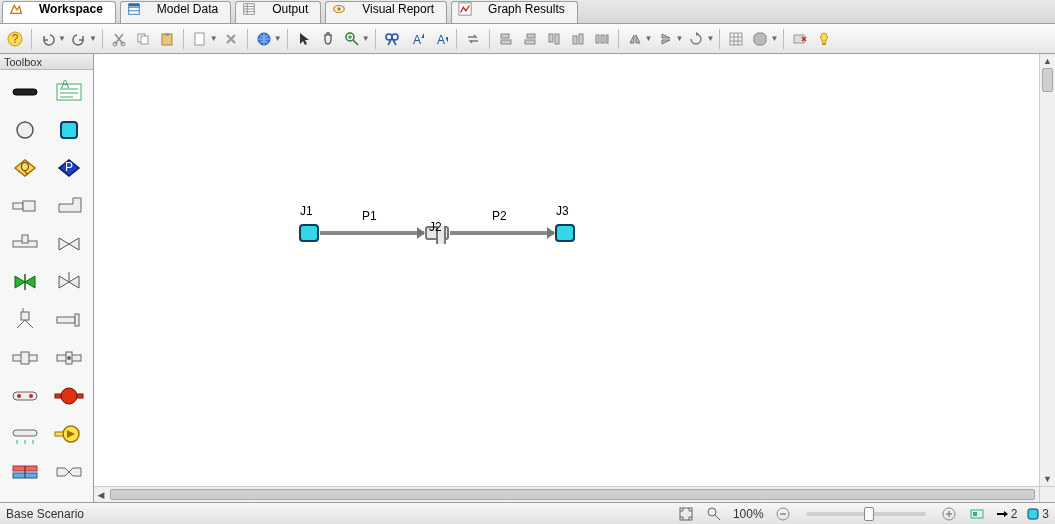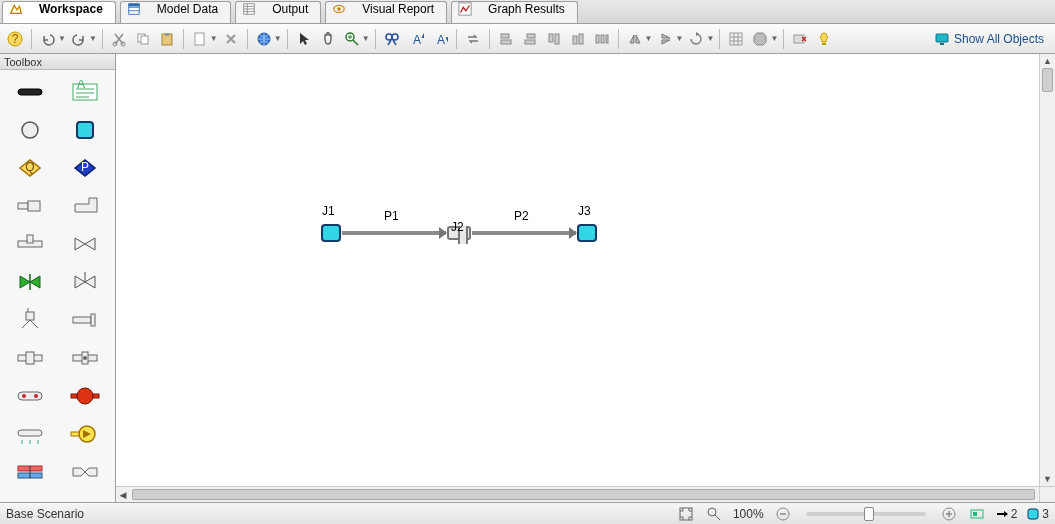--- a/index.html
+++ b/index.html
@@ -51,21 +51,21 @@
   .show-all {
     margin-left: auto; display: flex; align-items: center; gap: 4px;
     padding: 2px 6px; border: 1px solid transparent; border-radius: 2px;
     cursor: pointer; color: #1a4e8a;
   }
   .show-all svg { width: 16px; height: 16px; }
 
   
   .body { position: absolute; top: 54px; bottom: 22px; left: 0; right: 0; display: flex; }
   .toolbox {
-    width: 116px; flex: none;
+    width: 94px; flex: none;
     background: #f7f7f7;
     border-right: 1px solid #9e9e9e;
     display: flex; flex-direction: column;
   }
   .toolbox-title {
     height: 16px; line-height: 16px; padding-left: 4px;
     background: linear-gradient(#f0f0f0,#ddd);
     border-bottom: 1px solid #b8b8b8;
     font-size: 11px; color: #333;
   }
@@ -362,27 +362,20 @@
         <line x1="14" y1="6" x2="10" y2="10" stroke="#c02626" stroke-width="1.5"></line>
       </svg>
     </span>
   <span class="tbtn">
       <svg viewBox="0 0 16 16">
         <path d="M8 2 a4 4 0 0 1 2 7 v2 h-4 v-2 a4 4 0 0 1 2 -7" fill="#ffd95e" stroke="#c59a00"></path>
         <rect x="6" y="12" width="4" height="2" fill="#c59a00"></rect>
       </svg>
     </span>
 
-  <span class="show-all">
-    <svg viewBox="0 0 16 16">
-        <rect x="2" y="3" width="12" height="8" rx="1" fill="#1fb6c9" stroke="#13707c"></rect>
-        <rect x="6" y="12" width="4" height="2" fill="#13707c"></rect>
-      </svg>
-    <span>Show All Objects</span>
-  </span>
 </div>
 
 <div class="body">
 
   <div class="toolbox">
     <div class="toolbox-title">Toolbox</div>
     <div class="toolbox-grid">
       <div class="tool">
           <svg viewBox="0 0 32 24">
             <rect x="4" y="9" width="24" height="6" rx="3" fill="#222" stroke="#000"></rect>

